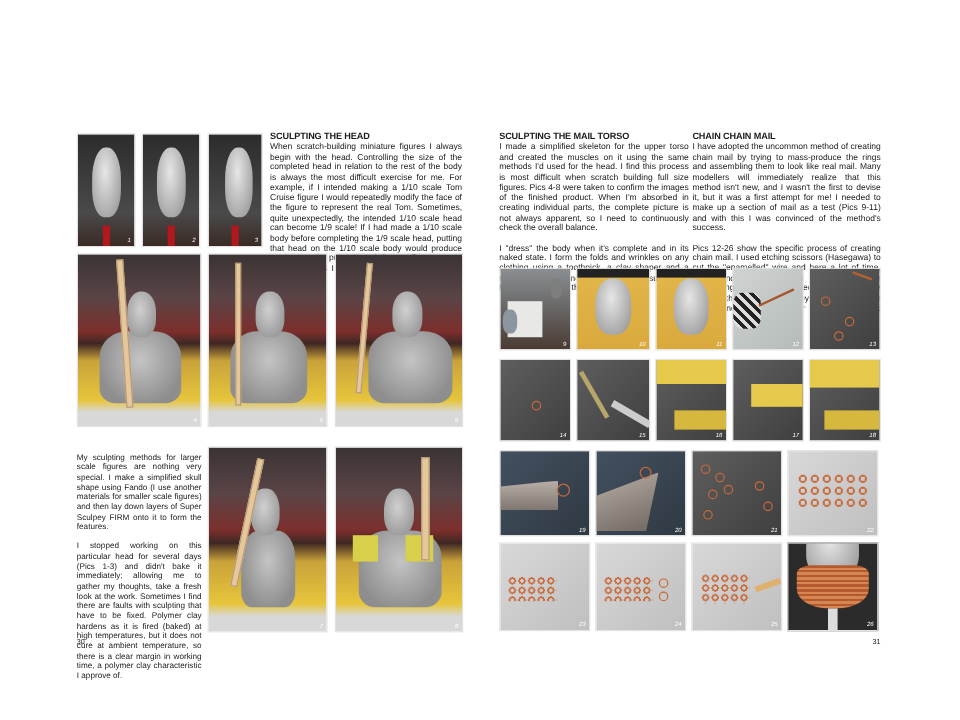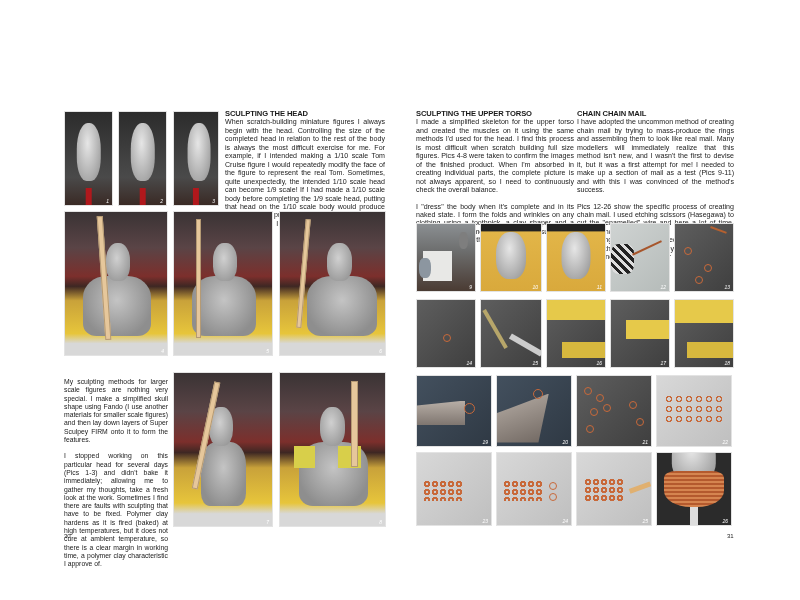--- a/index.html
+++ b/index.html
@@ -91,21 +91,21 @@
     <div class="sword" style="left:68%;top:5%;height:55%;"></div>
     <span class="num">8</span>
   </div>
 
   <div class="pnum" style="left:64px;top:512px;">30</div>
 </div>
 
 <div class="page" style="left:400px;width:400px;">
 
   <div class="text" style="left:16px;top:89px;width:158px;">
-    <h2>SCULPTING THE UPPER TORSO</h2>
+    <h2>SCULPTING THE MAIL TORSO</h2>
     <p>I made a simplified skeleton for the upper torso and created the muscles on it using the same methods I'd used for the head. I find this process is most difficult when scratch building full size figures. Pics 4-8 were taken to confirm the images of the finished product. When I'm absorbed in creating individual parts, the complete picture is not always apparent, so I need to continuously check the overall balance.</p>
     <p>I "dress" the body when it's complete and in its naked state. I form the folds and wrinkles on any clothing using a toothpick, a clay shaper and a ribbon tool. To smooth the finished surfaces I brush on Mr. Color thinner (GSI creos).</p>
   </div>
 
   <div class="text" style="left:177px;top:89px;width:157px;">
     <h2>CHAIN CHAIN MAIL</h2>
     <p>I have adopted the uncommon method of creating chain mail by trying to mass-produce the rings and assembling them to look like real mail. Many modellers will immediately realize that this method isn't new, and I wasn't the first to devise it, but it was a first attempt for me! I needed to make up a section of mail as a test (Pics 9-11) and with this I was convinced of the method's success.</p>
     <p>Pics 12-26 show the specific process of creating chain mail. I used etching scissors (Hasegawa) to cut the "enamelled" wire and here a lot of time, effort and patience were necessary. After embedding all the rings, I filled in the gap of the chain with a paste made by mixing Mr. Color thinner and baby oil to Super Sculpey FIRM (Pic 25).</p>
   </div>
 

